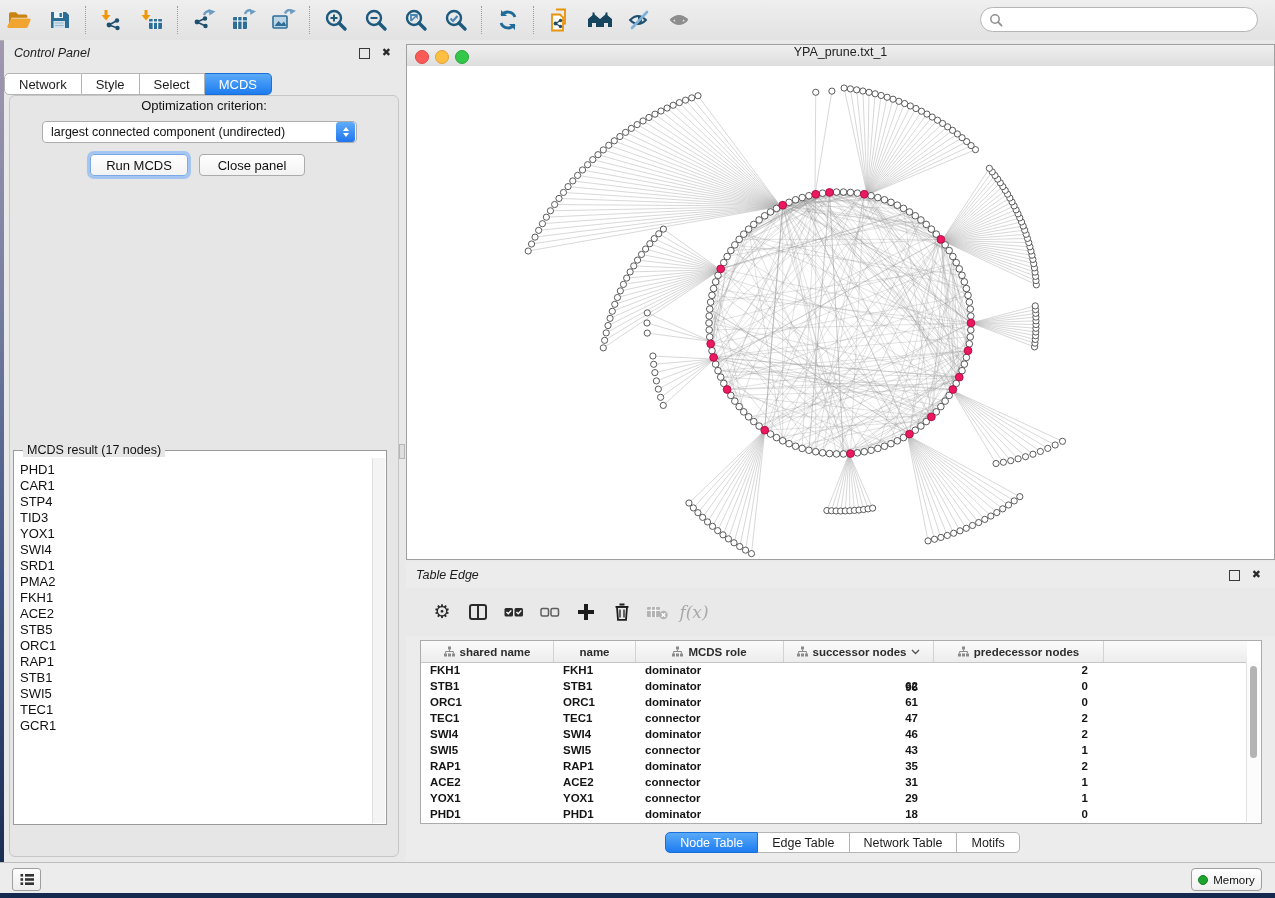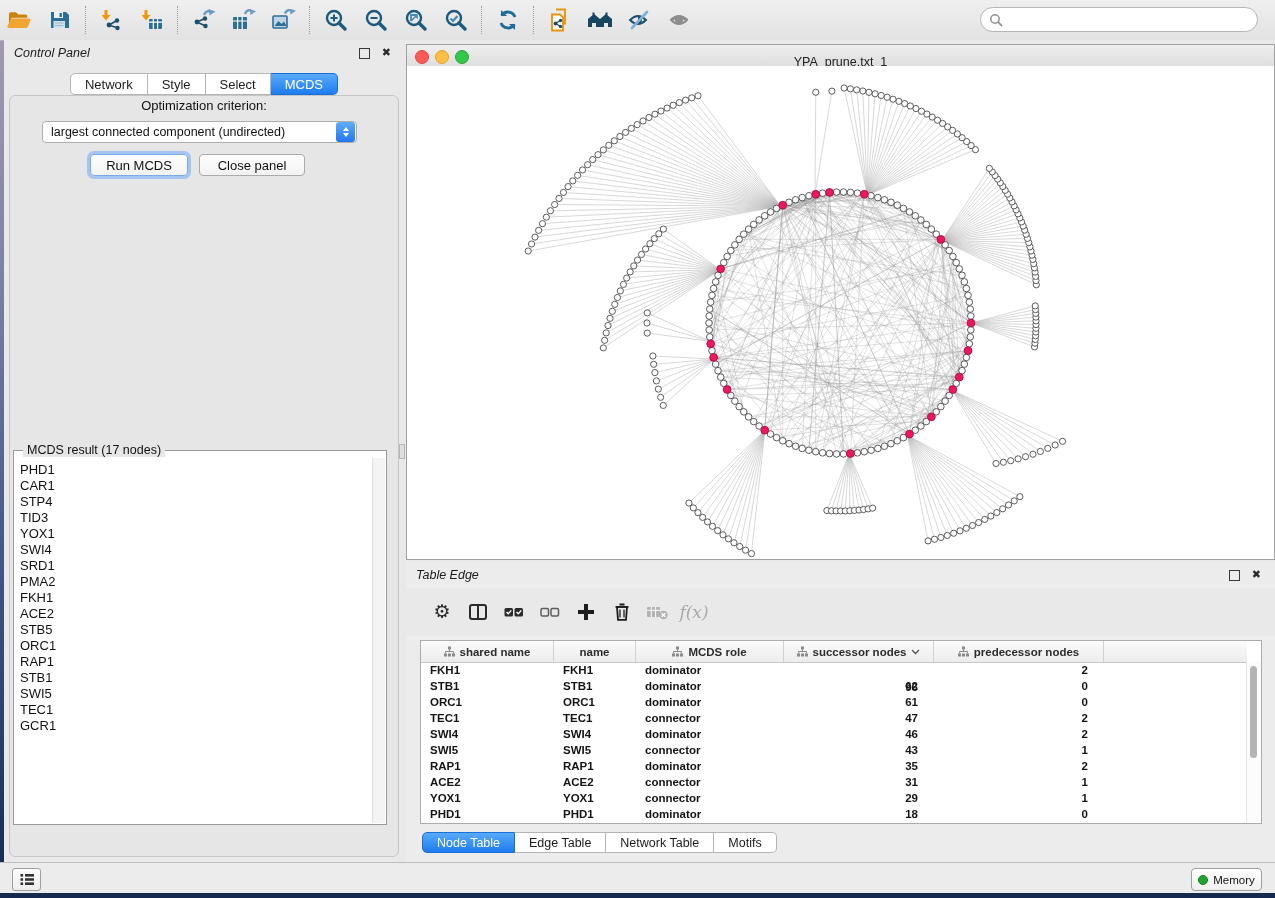--- a/index.html
+++ b/index.html
@@ -20,21 +20,21 @@
   .workspace{position:absolute;left:4px;top:40px;right:0;height:822px;background:#e9e9e9;}
 
   
   .cpanel{position:absolute;left:4px;top:40px;width:400px;height:822px;background:#e9e9e9;}
   .panel-head{position:absolute;left:0;top:0;right:0;height:26px;}
   .panel-title{position:absolute;left:10px;top:6px;font-size:12.5px;color:#1c1c1c;font-style:italic;}
   .wicon-float{position:absolute;top:8px;width:9px;height:9px;border:1.5px solid #3a3a3a;background:transparent;}
   .wicon-close{position:absolute;top:5px;font-size:11px;font-weight:bold;color:#2b2b2b;line-height:14px;}
   .cp-float{right:34px;} .cp-close{right:13px;}
 
-  .cp-tabs{position:absolute;left:0;top:33px;width:100%;height:22px;display:flex;justify-content:center;z-index:3;}
+  .cp-tabs{position:absolute;left:0;top:33px;width:100%;height:22px;display:flex;z-index:3;}
   .seg-tab{height:22px;line-height:22px;padding:0 14px;font-size:13px;color:#1c1c1c;background:#fff;
     border:1px solid #b4b4b4;border-left:none;box-sizing:border-box;}
   .seg-tab:first-child{border-left:1px solid #b4b4b4;border-radius:5px 0 0 5px;}
   .seg-tab:last-child{border-radius:0 5px 5px 0;}
   .seg-tab.active{background:linear-gradient(180deg,#59aaf8,#1e7cf0);color:#fff;border-color:#1a6fd8;}
 
   .cp-inner{position:absolute;left:5px;top:55px;width:388px;height:760px;background:#e6e6e6;
     border:1px solid #c6c6c6;border-radius:6px;}
   .opt-label{position:absolute;left:0;right:0;top:58px;text-align:center;font-size:13px;color:#111;}
   .dropdown{position:absolute;left:38px;top:81px;width:315px;height:22px;background:#fff;border:1px solid #adadad;
@@ -56,21 +56,21 @@
   .vtrack{position:absolute;top:7px;right:1px;bottom:1px;width:12px;background:#f4f4f4;border-left:1px solid #e0e0e0;}
 
   
   .netwin{position:absolute;left:406px;top:44px;width:869px;height:516px;border:1px solid #a0a0a0;box-sizing:border-box;background:#fff;}
   .net-titlebar{position:absolute;left:0;top:0;right:0;height:21px;background:linear-gradient(180deg,#efefef,#dedede);
     border-bottom:1px solid #ababab;}
   .tl{position:absolute;top:4.5px;width:12px;height:12px;border-radius:50%;}
   .tl.r{left:8px;background:#fc5b57;border:0.5px solid #dd4744;}
   .tl.y{left:28px;background:#fdbe41;border:0.5px solid #dfa334;}
   .tl.g{left:48px;background:#34c84a;border:0.5px solid #28a53a;}
-  .net-title{position:absolute;left:0;right:0;top:10px;text-align:center;font-size:12.5px;color:#222;}
+  .net-title{position:absolute;left:0;right:0;top:0;text-align:center;font-size:12.5px;color:#222;}
   .net-canvas{position:absolute;left:0;top:21px;width:867px;height:493px;background:#fff;}
 
   .divider-handle{position:absolute;left:399px;top:444px;width:6px;height:15px;background:#dedede;border:1px solid #b5b5b5;box-sizing:border-box;}
 
   
   .tpanel{position:absolute;left:406px;top:562px;width:869px;height:300px;background:#ececec;}
   .tp-float{right:35px;} .tp-close{right:14px;}
   .tp-toolbar{position:absolute;left:0;top:26px;right:0;height:48px;background:#e9e9e9;display:flex;align-items:center;padding-left:18px;}
   .tico{width:36px;height:30px;display:flex;align-items:center;justify-content:center;flex:0 0 auto;}
   .gear-glyph{font-size:19px;color:#2b2b2b;line-height:20px;}
@@ -82,21 +82,21 @@
   .th{display:flex;align-items:center;justify-content:center;gap:5px;font-size:11.5px;color:#2d2d2d;
     border-right:1px solid #d2d2d2;box-sizing:border-box;height:100%;}
   .th:last-child{border-right:none;}
   .tbody{position:absolute;left:0;top:21px;right:14px;bottom:0;overflow:hidden;}
   .tr{display:flex;height:16px;align-items:center;}
   .td{font-size:11.5px;color:#141414;box-sizing:border-box;padding-left:9px;white-space:nowrap;}
   .td.num{text-align:right;padding-right:16px;padding-left:0;}
   .tscroll{position:absolute;top:21px;right:0;bottom:1px;width:14px;background:#fcfcfc;border-left:1px solid #e2e2e2;}
   .tthumb{position:absolute;top:4px;left:3px;width:7px;height:92px;background:#b4b4b4;border-radius:4px;}
 
-  .tp-tabs{position:absolute;left:16px;right:0;top:270px;display:flex;}
+  .tp-tabs{position:absolute;left:4px;right:0;top:270px;display:flex;justify-content:center;}
   .tp-tabs .seg-tab{font-size:12.5px;height:21px;line-height:21px;}
 
   
   .statusbar{position:absolute;left:0;top:862px;width:1275px;height:31px;background:#ececec;border-top:1px solid #bdbdbd;box-sizing:border-box;}
   .list-btn{position:absolute;left:12px;top:5px;width:27px;height:21px;background:linear-gradient(180deg,#fdfdfd,#ededed);
     border:1px solid #9f9f9f;border-radius:3px;display:flex;align-items:center;justify-content:center;}
   .mem-btn{position:absolute;right:13px;top:5px;width:69px;height:21px;background:linear-gradient(180deg,#ffffff,#f0f0f0);
     border:1px solid #9f9f9f;border-radius:4px;display:flex;align-items:center;justify-content:center;gap:5px;font-size:11.5px;color:#111;}
   .mem-dot{width:10px;height:10px;border-radius:50%;background:#1ea52e;border:1px solid #157d22;box-sizing:border-box;}
 </style>

